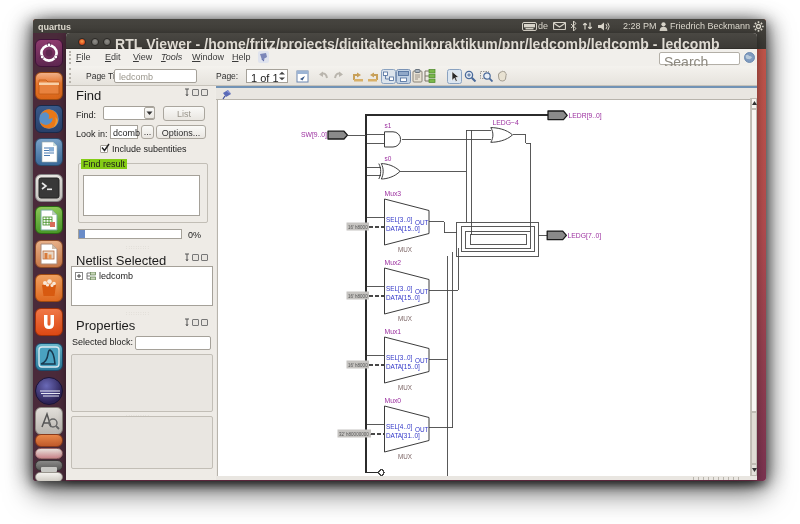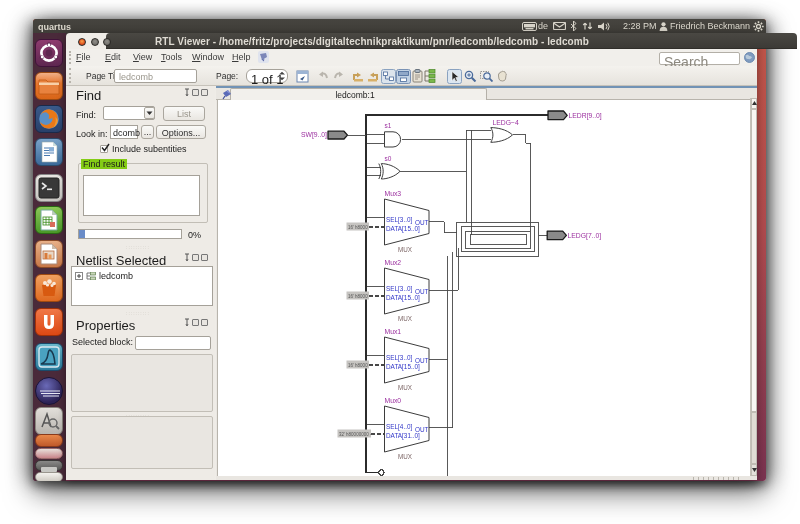--- a/index.html
+++ b/index.html
@@ -16,21 +16,21 @@
   background:linear-gradient(#46443f,#383631);color:#dcd8cd;font-size:9px;}
 #panel .t{position:absolute;top:2px;}
 
 #launcher{left:33px;top:33px;width:33px;height:448px;background:#4a2a3a;border-radius:0 0 0 3px;overflow:hidden;}
 .lic{position:absolute;left:2px;width:28px;height:28px;border-radius:6px;}
 
 #win{left:66px;top:33px;width:691px;height:447px;background:#efece7;border-radius:4px 4px 0 0;
   box-shadow:0 2px 8px rgba(0,0,0,.4);}
 #titlebar{left:66px;top:33px;width:691px;height:16px;border-radius:4px 4px 0 0;
   background:linear-gradient(#49474312,#3d3b37);background:linear-gradient(#4a4843,#3c3a36);
-  color:#dfdbd3;font-size:10px;font-weight:bold;border-bottom:1px solid #302e2a;margin-left:40px;}
+  color:#dfdbd3;font-size:14px;font-weight:bold;border-bottom:1px solid #302e2a;}
 .wbtn{position:absolute;top:37.5px;width:8px;height:8px;border-radius:50%;}
 #menubar{left:66px;top:49px;width:691px;height:17px;background:#f1efeb;color:#3a3a3a;font-size:9px;}
 #menubar .m{position:absolute;top:3px;}
 #toolbar{left:66px;top:66px;width:691px;height:20px;
   background:linear-gradient(#f4f2ee,#e6e3dd);border-bottom:1px solid #c6c2ba;color:#2e2e2e;font-size:8.5px;}
 
 #sidebar{left:66px;top:86px;width:149px;height:394px;background:#eeebe6;color:#1c1c1c;font-size:9px;}
 .hdr{position:absolute;left:10px;font-size:13px;color:#1c1c1c;}
 .hico{position:absolute;width:7px;height:7px;border:1px solid #777;background:#e8e5e0;border-radius:1px;}
 .btn{position:absolute;background:linear-gradient(#fafaf8,#e9e6e1);border:1px solid #aaa69e;border-radius:3px;
@@ -204,41 +204,41 @@
       <span style="position:absolute;left:49px;top:3px;letter-spacing:0.08px;">RTL Viewer - /home/fritz/projects/digitaltechnikpraktikum/pnr/ledcomb/ledcomb - ledcomb</span>
     </div>
   <div class="wbtn" style="left:78px;background:radial-gradient(circle at 50% 40%,#f7a24a,#df4f1e 60%,#b8431d);border:0.5px solid #2a2825;"></div>
   <div class="wbtn" style="left:91px;background:radial-gradient(circle at 50% 40%,#8f8d88,#64625e);border:0.5px solid #2a2825;"></div>
   <div class="wbtn" style="left:103px;background:radial-gradient(circle at 50% 40%,#8f8d88,#64625e);border:0.5px solid #2a2825;"></div>
   <div id="menubar" class="abs">
     <span style="position:absolute;left:3px;top:2px;height:13px;border-left:2px dotted #b8b4ac;"></span>
     <span class="m" style="left:10px;"><u>F</u>ile</span>
     <span class="m" style="left:39px;"><u>E</u>dit</span>
     <span class="m" style="left:67px;"><u>V</u>iew</span>
-    <span class="m" style="left:95px;"><u>T</u>ools</span>
+    <span class="m" style="left:95px;font-style:italic;"><u>T</u>ools</span>
     <span class="m" style="left:126px;"><u>W</u>indow</span>
     <span class="m" style="left:166px;"><u>H</u>elp</span>
     <svg class="abs" style="left:192px;top:2px;" width="11" height="12" viewBox="0 0 11 12">
         <rect x="0" y="0" width="11" height="12" rx="2" fill="#dfe3ee"></rect>
         <path d="M2 3 L8 2 L9 6 L4 9 Z" fill="#7b86b8"></path>
         <path d="M3.5 8 L5.5 10.5 L6.5 8.5" fill="#5a68a8"></path>
       </svg>
     <span class="fld" style="left:593px;top:3px;width:81px;height:13px;border-radius:2px;border:1px solid #b3afa7;"></span>
     <span style="position:absolute;left:598px;top:4.5px;color:#8d897f;font-size:14px;">Search altera.com</span>
     <svg class="abs" style="left:678px;top:2.5px;" width="11" height="11" viewBox="0 0 11 11">
         <circle cx="5.5" cy="5.5" r="5" fill="#7f9bbf" stroke="#5d7da8" stroke-width="0.8"></circle>
         <path d="M1.5 3.5 Q4 2 5 4 Q7.5 3.5 8 5.5 Q6 8 4.5 7 Q2.5 7.5 1.8 5.5 Z" fill="#b8c9da"></path>
       </svg>
   </div>
   <div id="toolbar" class="abs">
     <span style="position:absolute;left:3px;top:2px;height:15px;border-left:2px dotted #b8b4ac;"></span>
     <span style="position:absolute;left:20px;top:5px;">Page Title:</span>
     <span class="fld" style="left:48px;top:3px;width:83px;height:14px;border-radius:2px;color:#9a968c;font-size:9px;padding:1.5px 0 0 4px;">ledcomb</span>
     <span style="position:absolute;left:150px;top:5px;">Page:</span>
-    <span class="fld" style="left:180px;top:3px;width:42px;height:14px;border-radius:6px;color:#1c1c1c;font-size:13px;padding:1.5px 0 0 4px;">1 of 1</span>
+    <span class="fld" style="left:180px;top:3px;width:42px;height:14px;border-radius:0;color:#1c1c1c;font-size:11px;padding:1.5px 0 0 4px;">1 of 1</span>
     <svg class="abs" style="left:212px;top:5px;" width="8" height="10" viewBox="0 0 8 10">
         <path d="M1 3.5 L4 0.8 L7 3.5 Z M1 6.5 L4 9.2 L7 6.5 Z" fill="#444"></path>
       </svg>
     <svg class="abs" style="left:230px;top:3.5px;" width="13" height="13" viewBox="0 0 13 13">
         <rect x="1" y="1" width="11" height="11" fill="#fff" stroke="#6a86b0"></rect>
         <rect x="1" y="1" width="11" height="3" fill="#9cb4d4"></rect>
         <path d="M4 9 L9 6 L6.5 10.5 Z" fill="#3a5a8a"></path>
       </svg>
     <svg class="abs" style="left:252px;top:4px;" width="12" height="12" viewBox="0 0 12 12">
         <path d="M3 4 Q8 2 9 8" stroke="#b9b5ad" stroke-width="2" fill="none"></path>
@@ -352,21 +352,20 @@
     <span class="hico" style="left:126px;top:232.5px;"></span>
     <span class="hico" style="left:135px;top:232.5px;"></span>
     <span style="position:absolute;left:6px;top:251px;">Selected block:</span>
     <span class="fld" style="left:69px;top:249.5px;width:76px;height:14px;border-radius:2px;"></span>
     <span class="graybox" style="left:5px;top:268px;width:142px;height:58px;"></span>
     <span style="position:absolute;left:60px;top:327px;color:#c8c4bc;font-size:5px;letter-spacing:1px;">::::::::::</span>
     <span class="graybox" style="left:5px;top:330px;width:142px;height:53px;"></span>
   </div>
   <div id="canvasframe" class="abs"></div>
   <div id="canvastab" class="abs"></div>
-  <div id="tab1" class="abs">ledcomb:1</div>
   <div class="abs" style="left:216px;top:86px;width:541px;height:2px;background:#7293b5;"></div>
   <svg class="abs" style="left:221px;top:88.5px;" width="11" height="11" viewBox="0 0 11 11">
       <path d="M2 4 L7 1 L10 5 L5 8 Z" fill="#5a6ab8"></path>
       <path d="M4 7 L2 10" stroke="#3a4a98" stroke-width="1.2"></path>
       <path d="M6 2 L9 4" stroke="#8a96d8" stroke-width="1.5"></path>
     </svg>
   <div id="canvas" class="abs">
   <svg width="533" height="376" viewBox="217 100 533 376" style="position:absolute;left:0;top:0;font-family:'Liberation Sans',sans-serif;">
     <g stroke="#474747" fill="none" stroke-width="0.9" shape-rendering="crispEdges">
       <path d="M365,114.7 H547" stroke-width="1.7" stroke="#2b2b2b"></path>

